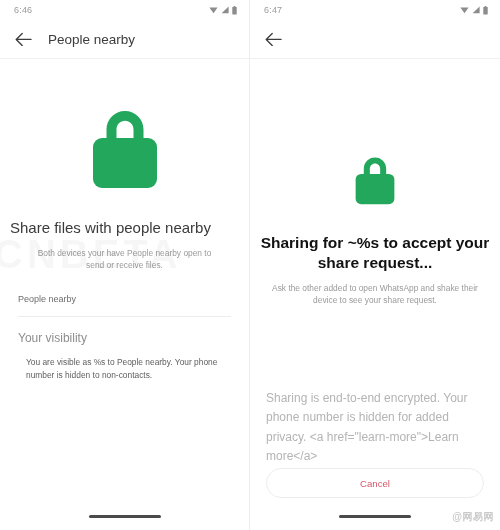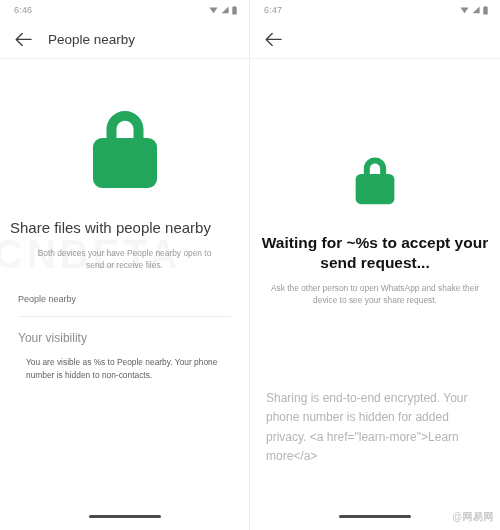--- a/index.html
+++ b/index.html
@@ -297,24 +297,25 @@
     </div>
     <div class="app-bar-divider"></div>
 
     <div class="lock-wrap lock-right">
       <svg width="46" height="54" viewBox="0 0 76 86">
         <path d="M38 6 C 27.5 6 19.5 14.2 19.5 24.6 L19.5 36 L29.5 36 L29.5 24.6 C29.5 19.7 33.3 15.8 38 15.8 C42.7 15.8 46.5 19.7 46.5 24.6 L46.5 36 L56.5 36 L56.5 24.6 C56.5 14.2 48.5 6 38 6 Z" fill="#22a75d"></path>
         <rect x="6" y="33" width="64" height="50" rx="9" fill="#22a75d"></rect>
       </svg>
     </div>
 
-    <div class="headline-right">Waiting for ~%s to accept your send request...</div>
-    <div class="subtext-right">Ask the other person to open WhatsApp and shake their device to see your share request.</div>
+    <div class="headline-right">Sharing for ~%s to accept your share request...</div>
+    <div class="subtext-right">Ask the other added to open WhatsApp and shake their device to see your share request.</div>
 
     <div class="footer-note">Sharing is end-to-end encrypted. Your phone number is hidden for added privacy. &lt;a href="learn-more"&gt;Learn more&lt;/a&gt;</div>
 
+    <button class="cancel-button">Cancel</button>
 
     <div class="home-bar"></div>
   </div>
 
 </div>
 
 <div class="watermark">@网易网</div>
 
 </body></html>

